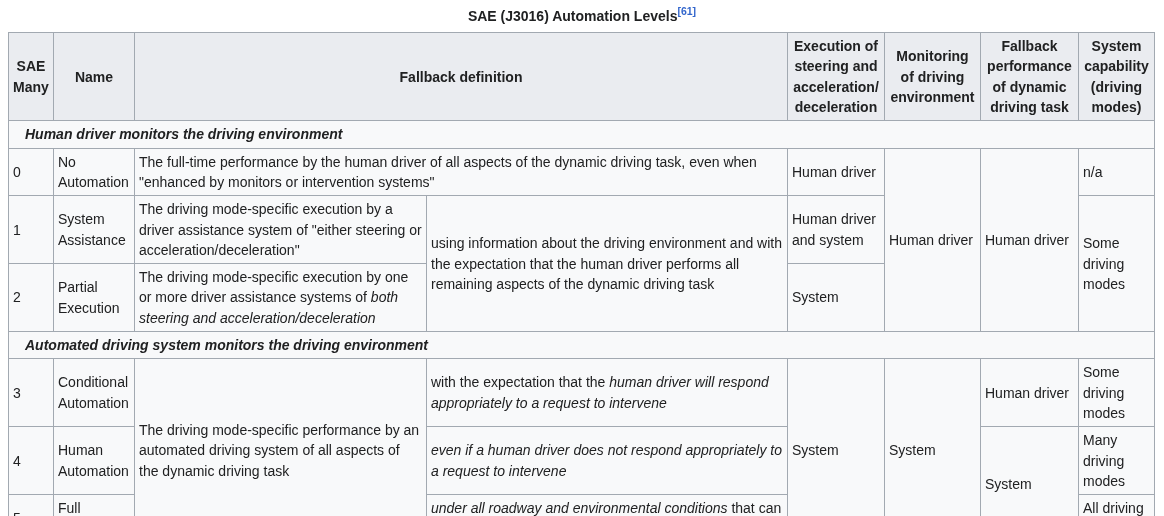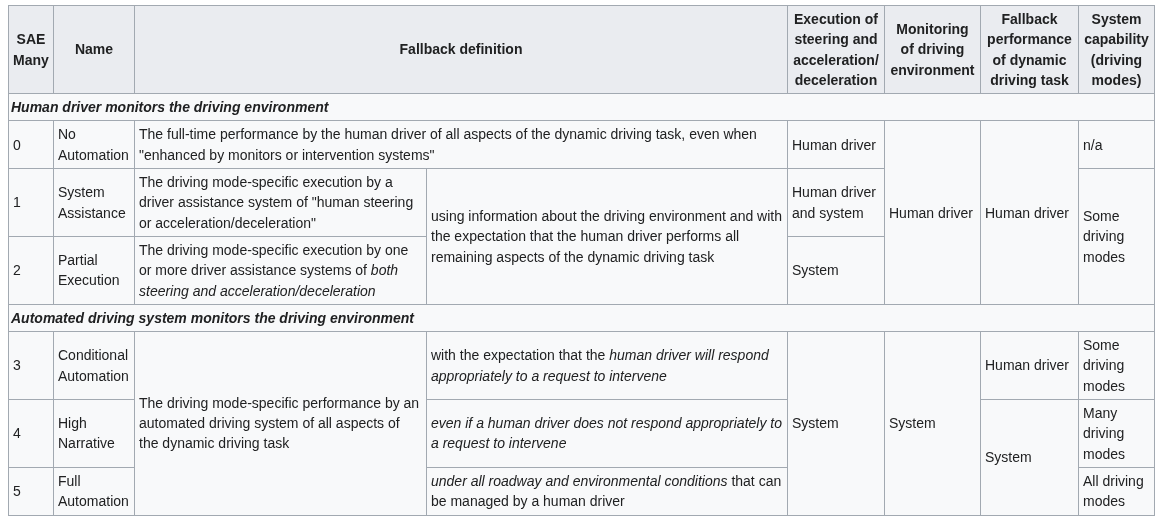--- a/index.html
+++ b/index.html
@@ -48,29 +48,32 @@
     overflow-wrap: break-word;
   }
   .sae-table th {
     background: #eaecf0;
     text-align: center;
     font-weight: bold;
   }
   .section-row td {
     font-weight: bold;
     font-style: italic;
-    padding-left: 2px;
+    padding-left: 16px;
   }
   td i { font-style: italic; }
 </style>
 </head>
 <body>
 
 <div class="page">
 
+  <div class="table-title">
+    <span>SAE (J3016) Automation Levels</span><sup class="cite"><a class="cite-link" href="#">[61]</a></sup>
+  </div>
 
   <table class="sae-table">
     <colgroup>
       <col style="width:45px">
       <col style="width:81px">
       <col style="width:292px">
       <col style="width:361px">
       <col style="width:97px">
       <col style="width:96px">
       <col style="width:98px">
@@ -98,21 +101,21 @@
         <td colspan="2">The full-time performance by the human driver of all aspects of the dynamic driving task, even when "enhanced by monitors or intervention systems"</td>
         <td>Human driver</td>
         <td rowspan="3">Human driver</td>
         <td rowspan="3">Human driver</td>
         <td>n/a</td>
       </tr>
 
       <tr>
         <td>1</td>
         <td>System Assistance</td>
-        <td>The driving mode-specific execution by a driver assistance system of "human steering or acceleration/deceleration"</td>
+        <td>The driving mode-specific execution by a driver assistance system of "either steering or acceleration/deceleration"</td>
         <td rowspan="2">using information about the driving environment and with the expectation that the human driver performs all remaining aspects of the dynamic driving task</td>
         <td>Human driver and system</td>
         <td rowspan="2">Some driving modes</td>
       </tr>
 
       <tr>
         <td>2</td>
         <td>Partial Execution</td>
         <td><span>The driving mode-specific execution by one or more driver assistance systems of </span><i>both steering and acceleration/deceleration</i></td>
         <td>System</td>
@@ -128,21 +131,21 @@
         <td rowspan="3">The driving mode-specific performance by an automated driving system of all aspects of the dynamic driving task</td>
         <td><span>with the expectation that the </span><i>human driver will respond appropriately to a request to intervene</i></td>
         <td rowspan="3">System</td>
         <td rowspan="3">System</td>
         <td>Human driver</td>
         <td>Some driving modes</td>
       </tr>
 
       <tr>
         <td>4</td>
-        <td>High Narrative</td>
+        <td>Human Automation</td>
         <td><i>even if a human driver does not respond appropriately to a request to intervene</i></td>
         <td rowspan="2">System</td>
         <td>Many driving modes</td>
       </tr>
 
       <tr>
         <td>5</td>
         <td>Full Automation</td>
         <td><i>under all roadway and environmental conditions</i><span> that can be managed by a human driver</span></td>
         <td>All driving modes</td>

